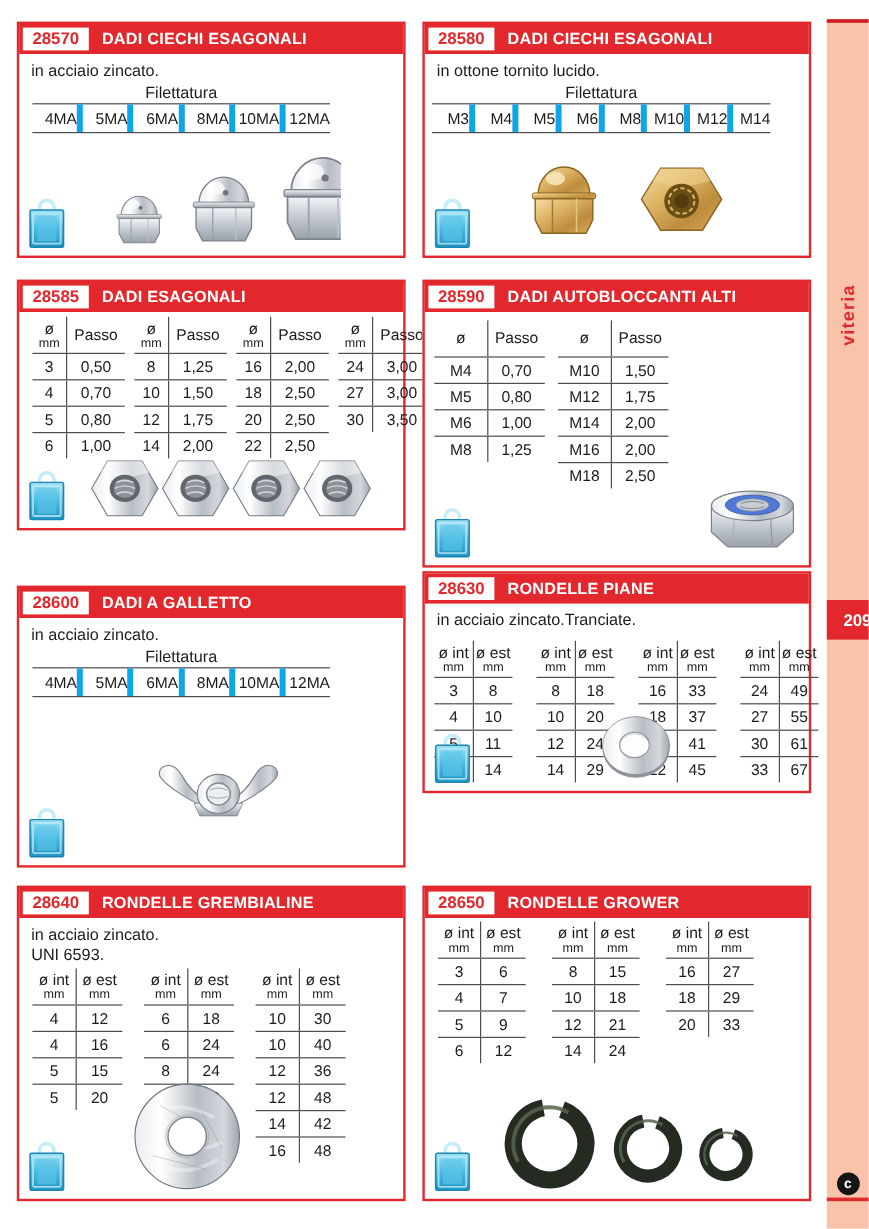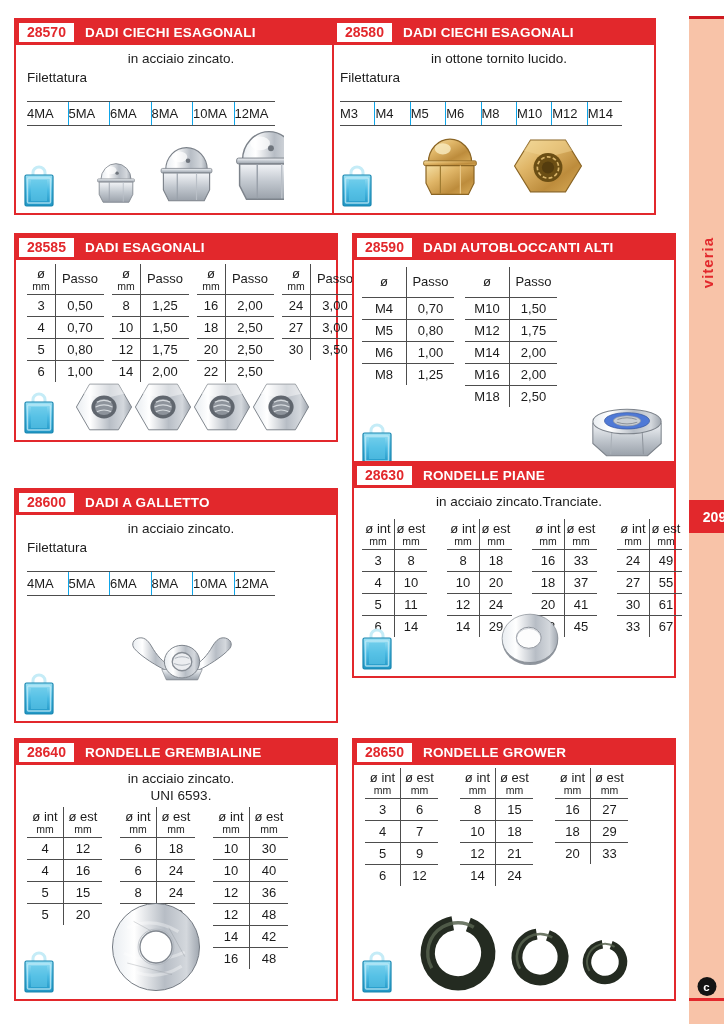--- a/index.html
+++ b/index.html
@@ -26,28 +26,28 @@
 
   
   .pbox { position:absolute; width:324px; background:#fff; border:2px solid #e2282c; }
   .box-header { height:25px; background:#e2282c; display:flex; align-items:center;
                 padding:0 6px 0 3px; overflow:hidden; }
   .code-badge { background:#ffffff; color:#e2282c; font-weight:bold; font-size:14px;
                 height:19px; line-height:19px; padding:0 8px; margin-right:11px;
                 flex:0 0 auto; }
   .box-title { color:#ffffff; font-weight:bold; font-size:13.5px; letter-spacing:.2px;
                white-space:nowrap; }
-  .desc { margin:5px 0 0 10px; font-size:13.5px; line-height:17px;text-align:center; }
+  .desc { margin:5px 0 0 10px; font-size:13.5px; line-height:17px; }
 
   
   .fil-tbl { margin-top:3px; }
-  .fil-title { text-align:left; font-size:13.5px; margin-bottom:16px; }
+  .fil-title { text-align:center; font-size:13.5px; margin-bottom:1px; }
   .fil-row { display:flex; border-top:1px solid #4d4d4d; border-bottom:1px solid #4d4d4d; }
-  .fil-cell { flex:1; text-align:left; font-size:13px; padding:4px 0; }
-  .fil-cell + .fil-cell { border-left:1px solid #0ea5e9; }
+  .fil-cell { flex:1; text-align:right; font-size:13px; padding:4px 0; }
+  .fil-cell + .fil-cell { border-left:5px solid #0ea5e9; }
   #pbox-28570 .fil-tbl, #pbox-28600 .fil-tbl { width:248px; margin-left:11px; }
   #pbox-28580 .fil-tbl { width:282px; margin-left:6px; }
 
   
   .pairs-tbl { display:flex; align-items:flex-start; }
   .pair-group { display:inline-block; }
   .pair-row { display:flex; border-bottom:1px solid #4d4d4d; }
   .pair-group .pair-row:last-child { border-bottom:none; }
   .pair-cell { text-align:center; font-size:13px; padding:3px 0; }
   .pair-cell + .pair-cell { border-left:1px solid #4d4d4d; }
@@ -197,21 +197,21 @@
     <svg class="product-img" style="left:66px; bottom:6px" width="202" height="94" viewBox="0 0 202 94">
       <use href="#domeNut" transform="translate(6,40) scale(0.56)"></use>
       <use href="#domeNut" transform="translate(66,20) scale(0.77)"></use>
       <use href="#domeNut" transform="translate(138,0) scale(0.98)"></use>
     </svg>
     <svg class="stock-icon" viewBox="0 0 34 44">
         <use href="#stockBox"></use>
       </svg>
   </section>
 
-  <section class="pbox" id="pbox-28580" style="left:332px; top:18px; height:197px">
+  <section class="pbox" id="pbox-28580" style="left:352px; top:18px; height:197px">
     <header class="box-header">
       <span class="code-badge">28580</span>
       <span class="box-title">DADI CIECHI ESAGONALI</span>
     </header>
     <div class="desc">
       <div>in ottone tornito lucido.</div>
     </div>
     <div class="fil-tbl">
         <div class="fil-title">Filettatura</div>
         <div class="fil-row">
@@ -447,21 +447,21 @@
         </div>
       </div>
     <svg class="product-img" style="left:97px; bottom:30px" width="138" height="62" viewBox="0 0 170 95">
       <use href="#wingNut"></use>
     </svg>
     <svg class="stock-icon" viewBox="0 0 34 44">
         <use href="#stockBox"></use>
       </svg>
   </section>
 
-  <section class="pbox" id="pbox-28630" style="left:352px; top:461px; height:217px">
+  <section class="pbox" id="pbox-28630" style="left:352px; top:476px; height:185px">
     <header class="box-header">
       <span class="code-badge">28630</span>
       <span class="box-title">RONDELLE PIANE</span>
     </header>
     <div class="desc">
       <div>in acciaio zincato.Tranciate.</div>
     </div>
     <div class="pairs-tbl">
         <div class="pair-group">
           <div class="pair-row pair-head">

